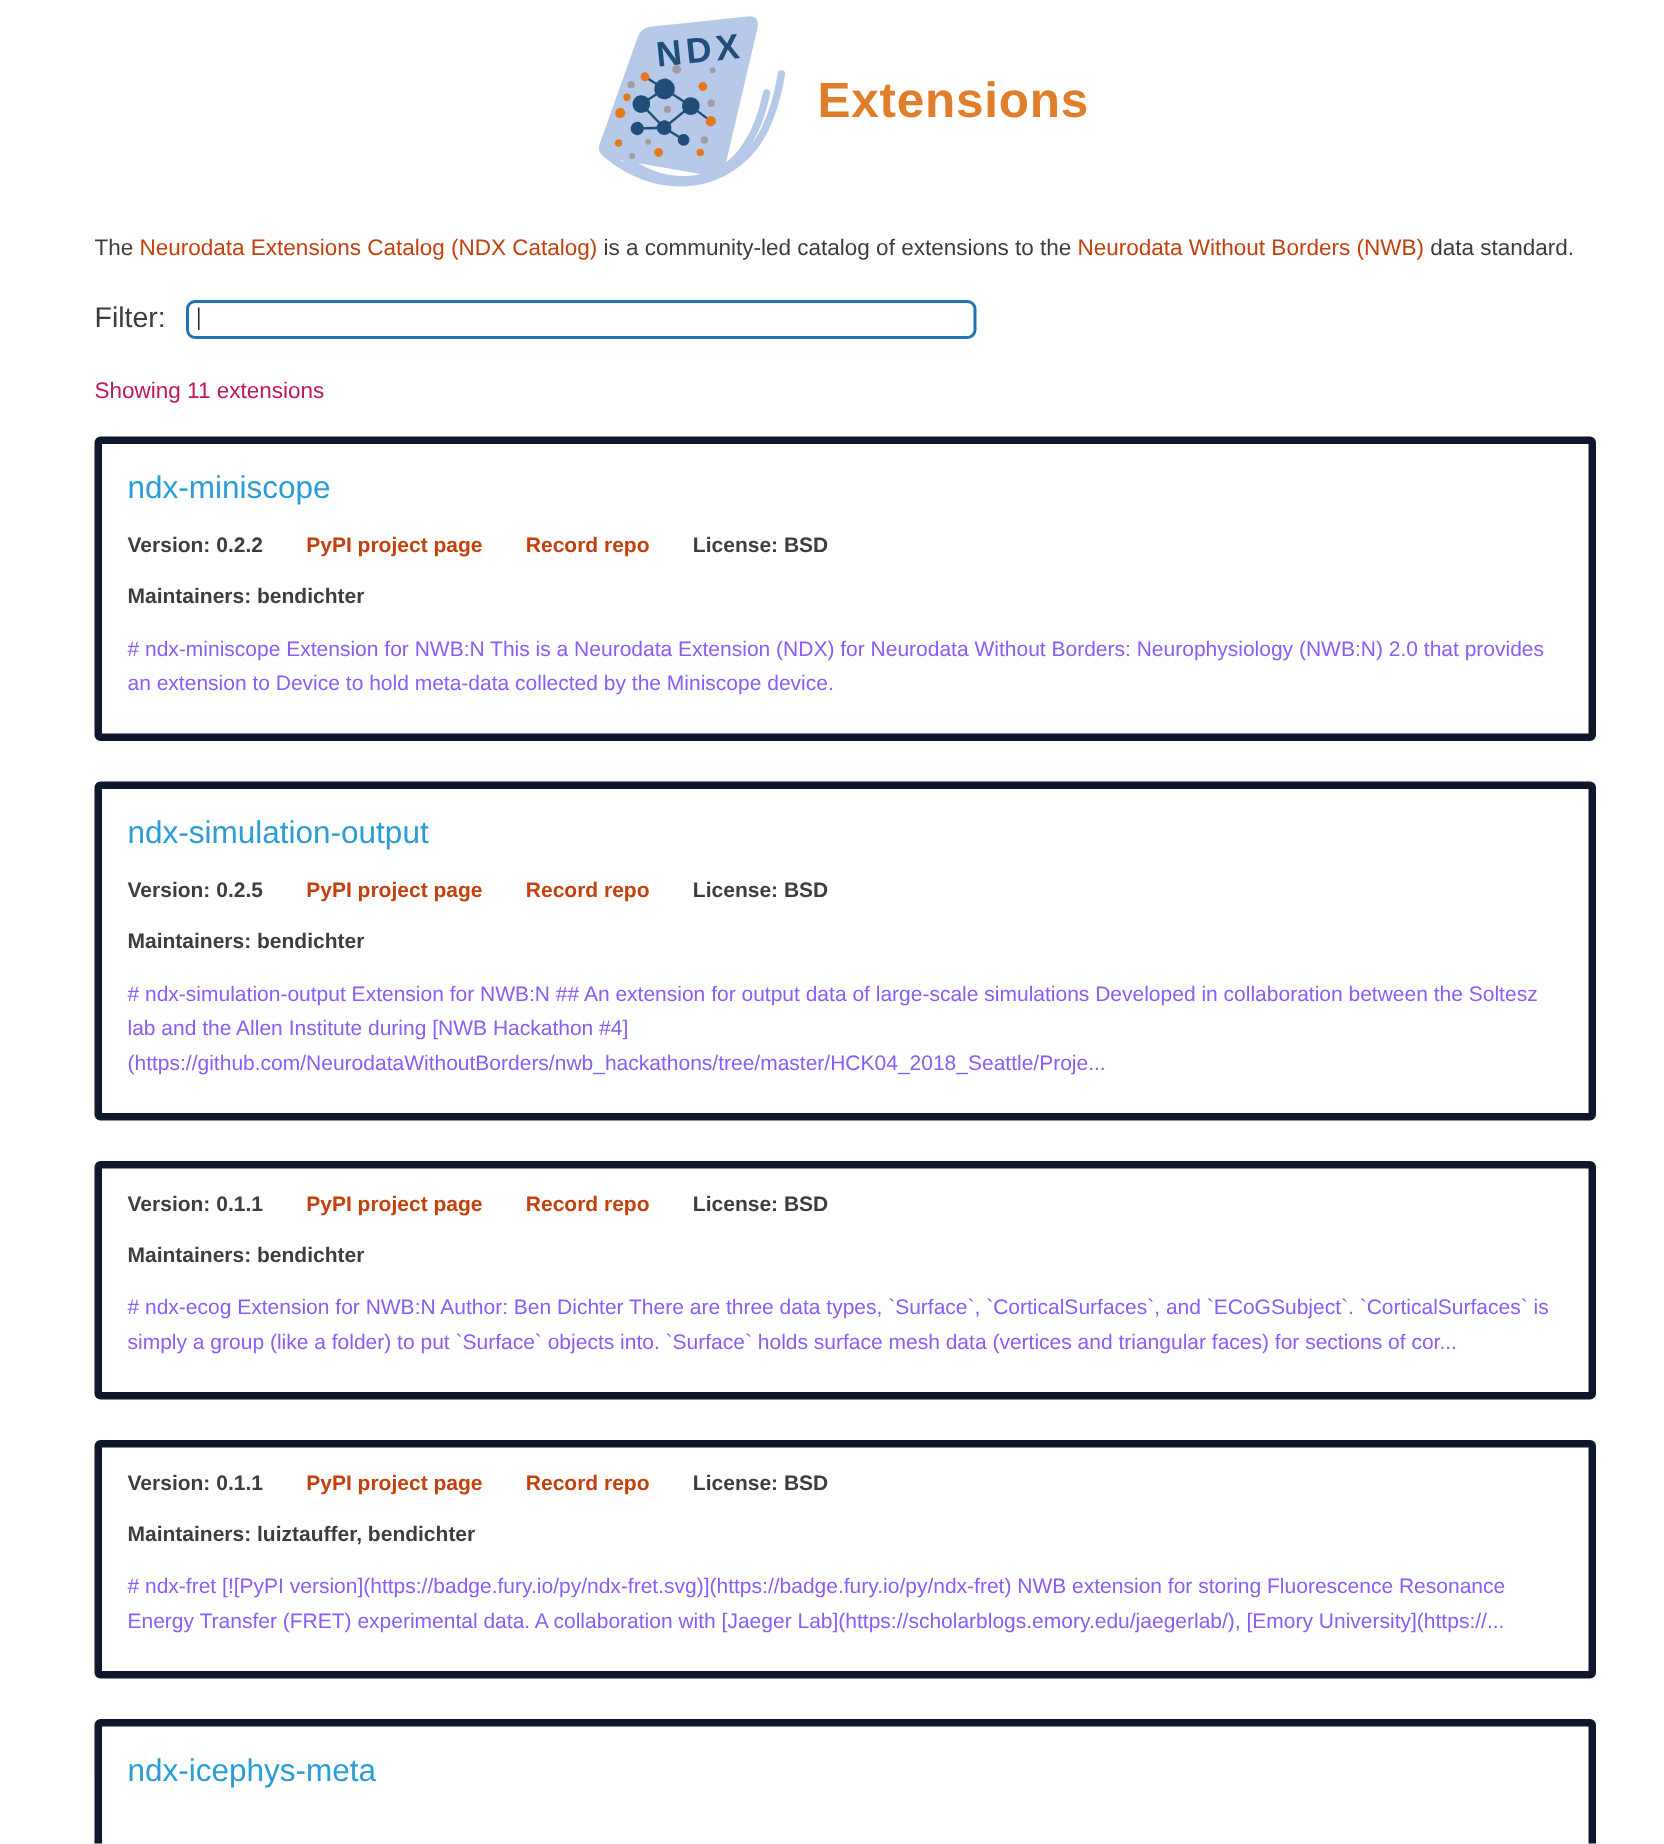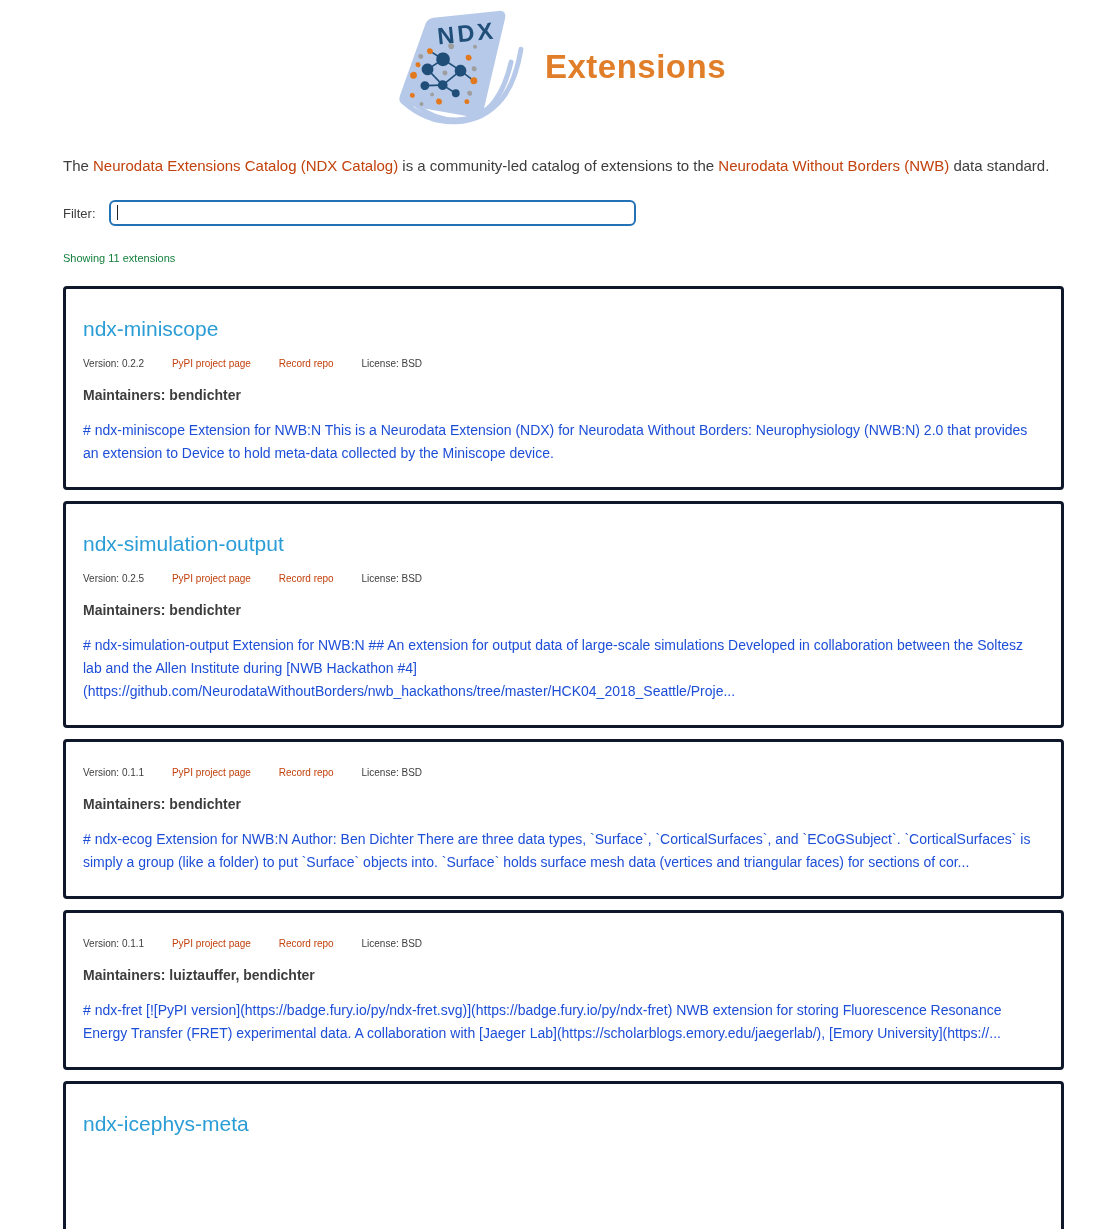--- a/index.html
+++ b/index.html
@@ -40,61 +40,61 @@
     margin: 30px 0 24px 0;
     font-size: 15px;
     line-height: 20px;
   }
 
   .filter-row {
     display: flex;
     align-items: center;
     margin-bottom: 26px;
   }
-  .filter-label { font-size: 13px; margin-right: 13px; text-align: right; }
+  .filter-label { font-size: 19px; margin-right: 13px; text-align: right; }
   .input-wrap { position: relative; display: inline-block; }
   .filter-input {
     width: 511px;
     height: 20px;
     border: 2px solid #2272b5;
     border-radius: 6px;
     outline: none;
     font-size: 14px;
     padding: 1px 6px;
   }
   .caret {
     position: absolute;
     left: 8px;
     top: 5px;
     width: 1.5px;
     height: 15px;
     background: #222222;
   }
 
-  .count { margin: 0 0 22px 0; font-size: 11px; color: #15803d; }
+  .count { margin: 0 0 22px 0; font-size: 15px; color: #be185d; }
 
   
   .card {
-    border: 3px solid #0f172a;
+    border: 5px solid #0f172a;
     border-radius: 4px;
     background: #ffffff;
-    padding: 25px 18px 22px 17px;
-    margin-bottom: 11px;
+    padding: 15px 18px 22px 17px;
+    margin-bottom: 27px;
   }
   .card.partial { min-height: 130px; }
   .card h2 { margin: 0 0 16px 0; font-weight: normal; }
   .card-title { font-size: 21px; color: #2b9dd6; font-weight: normal; }
-  .card-meta { font-size: 10px; margin-bottom: 18px; }
+  .card-meta { font-size: 14px; margin-bottom: 18px; font-weight: bold; }
   .card-meta > * { margin-right: 25px; }
   .card-maint { font-size: 14px; margin-bottom: 16px; font-weight: bold; }
   .card-desc {
     margin: 0;
     font-size: 14px;
     line-height: 23px;
-    color: #1d4ed8;
+    color: #8b5cf6;
   }
 </style>
 </head>
 <body>
 
 <header>
   <div class="logo">
     <svg class="logo-book" viewBox="0 0 150 122" xmlns="http://www.w3.org/2000/svg">
 
       <path d="M 20 98 C 52 126, 96 124, 120 94 C 131 80, 136 62, 139 44" fill="none" stroke="#b7c9e9" stroke-width="5" stroke-linecap="round"></path>

